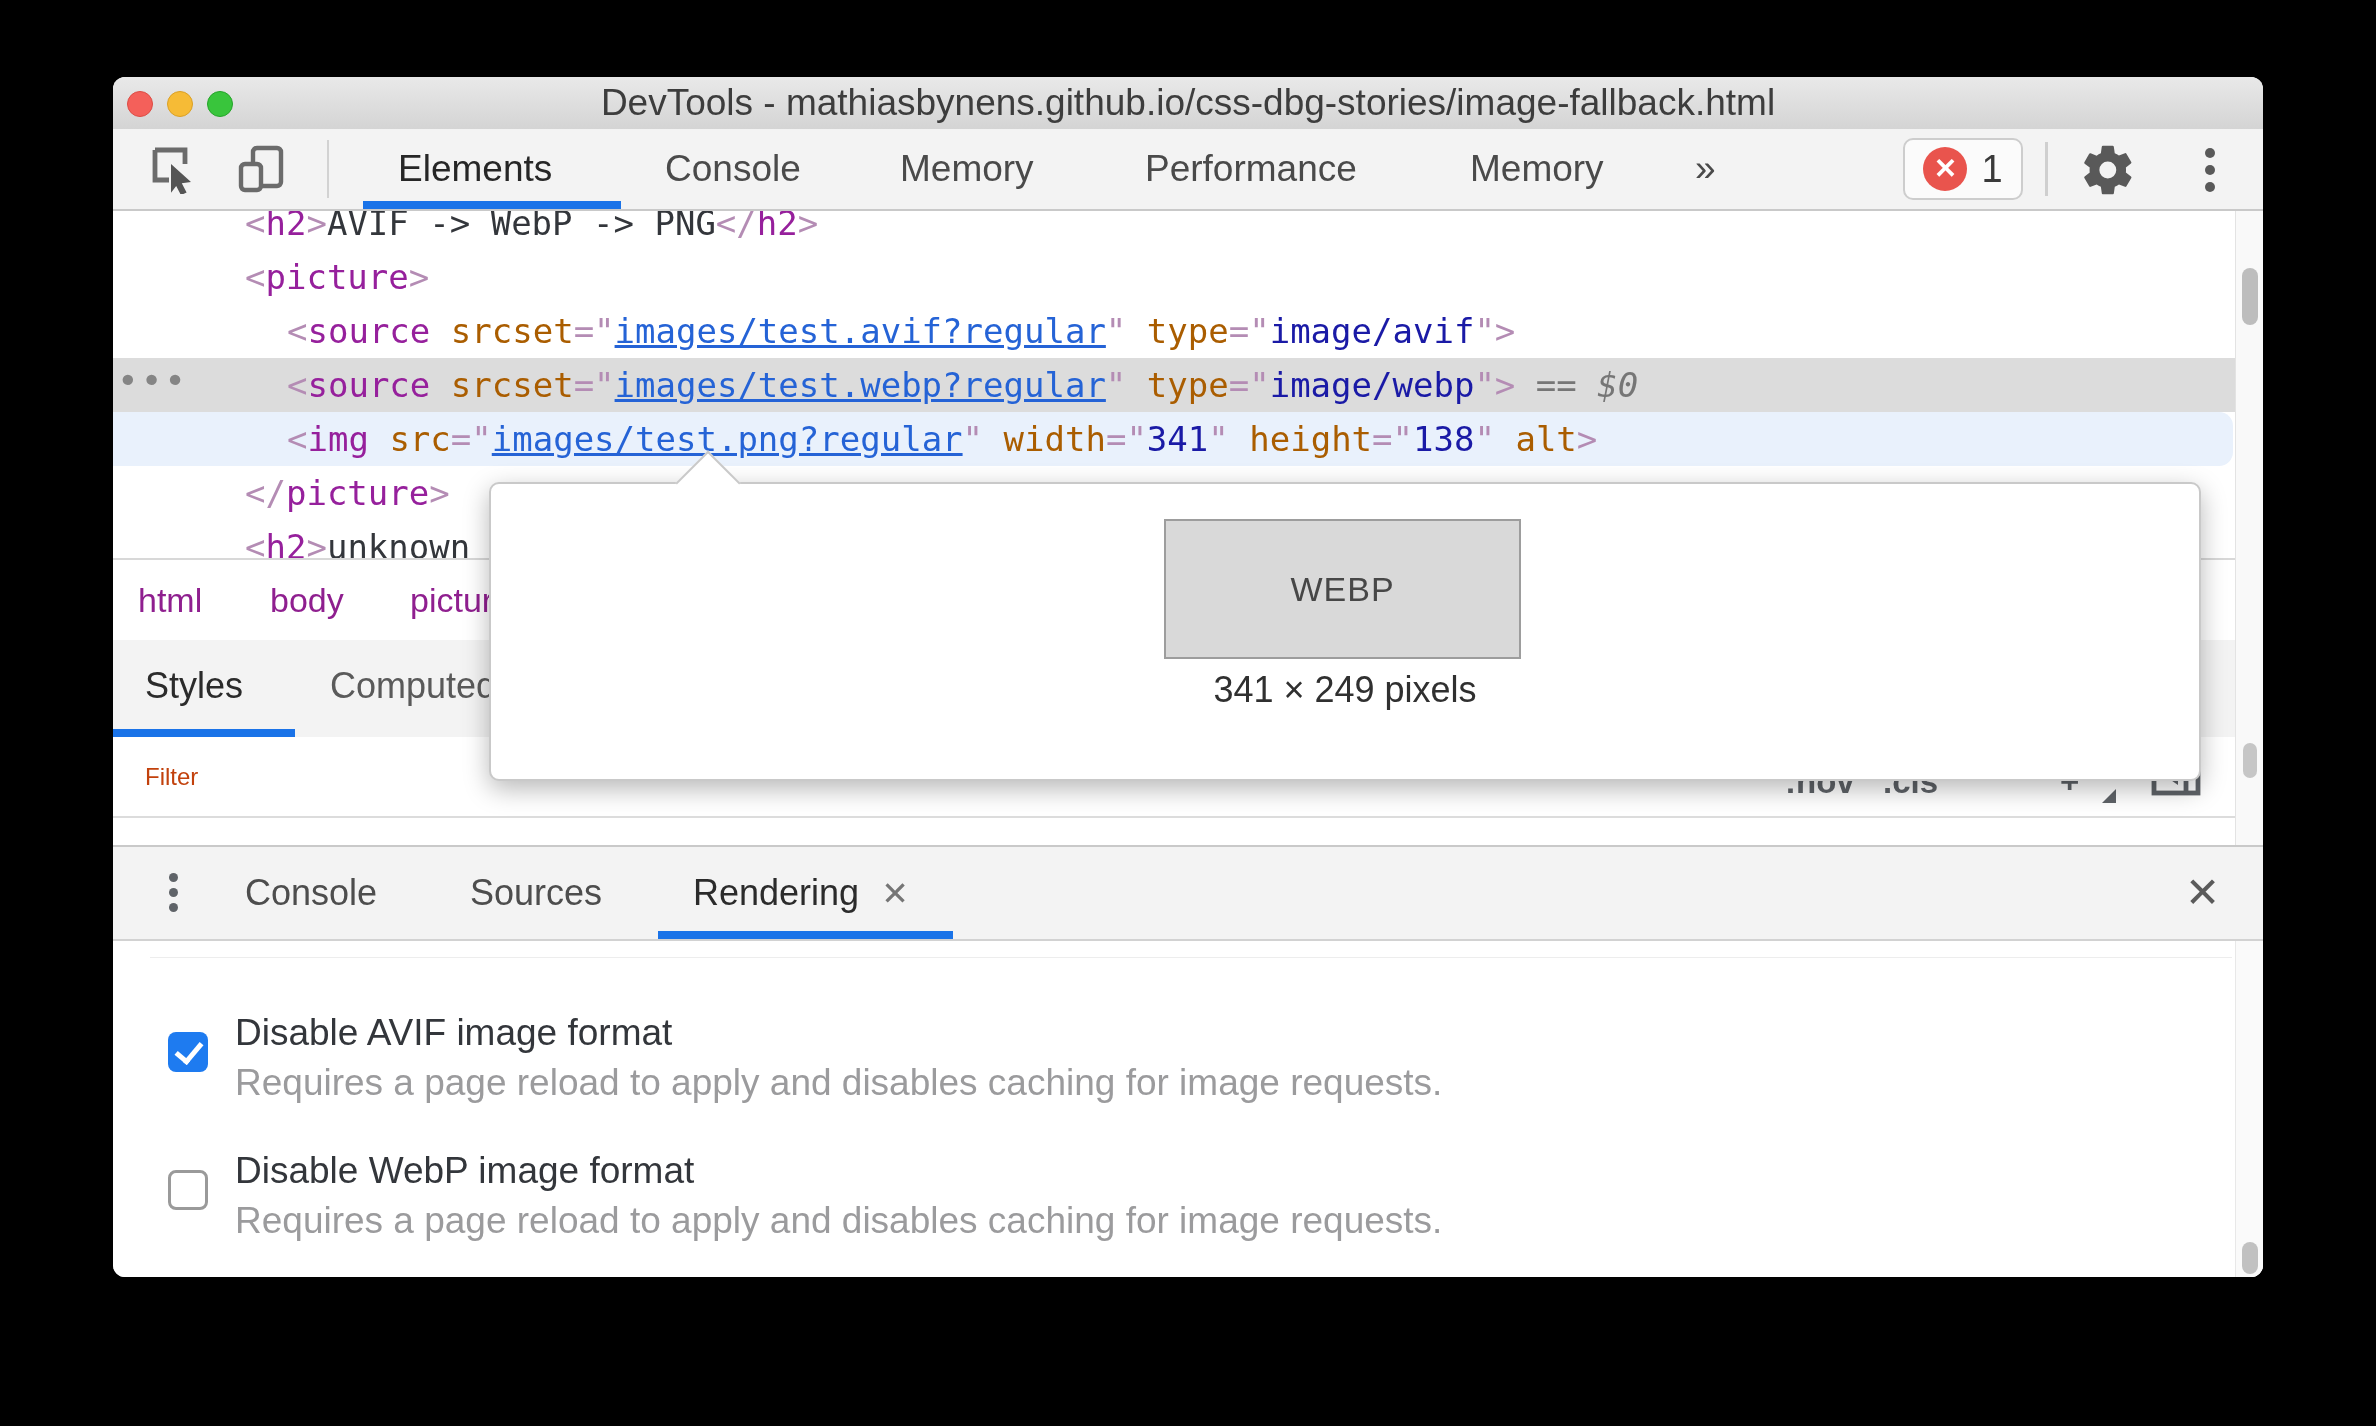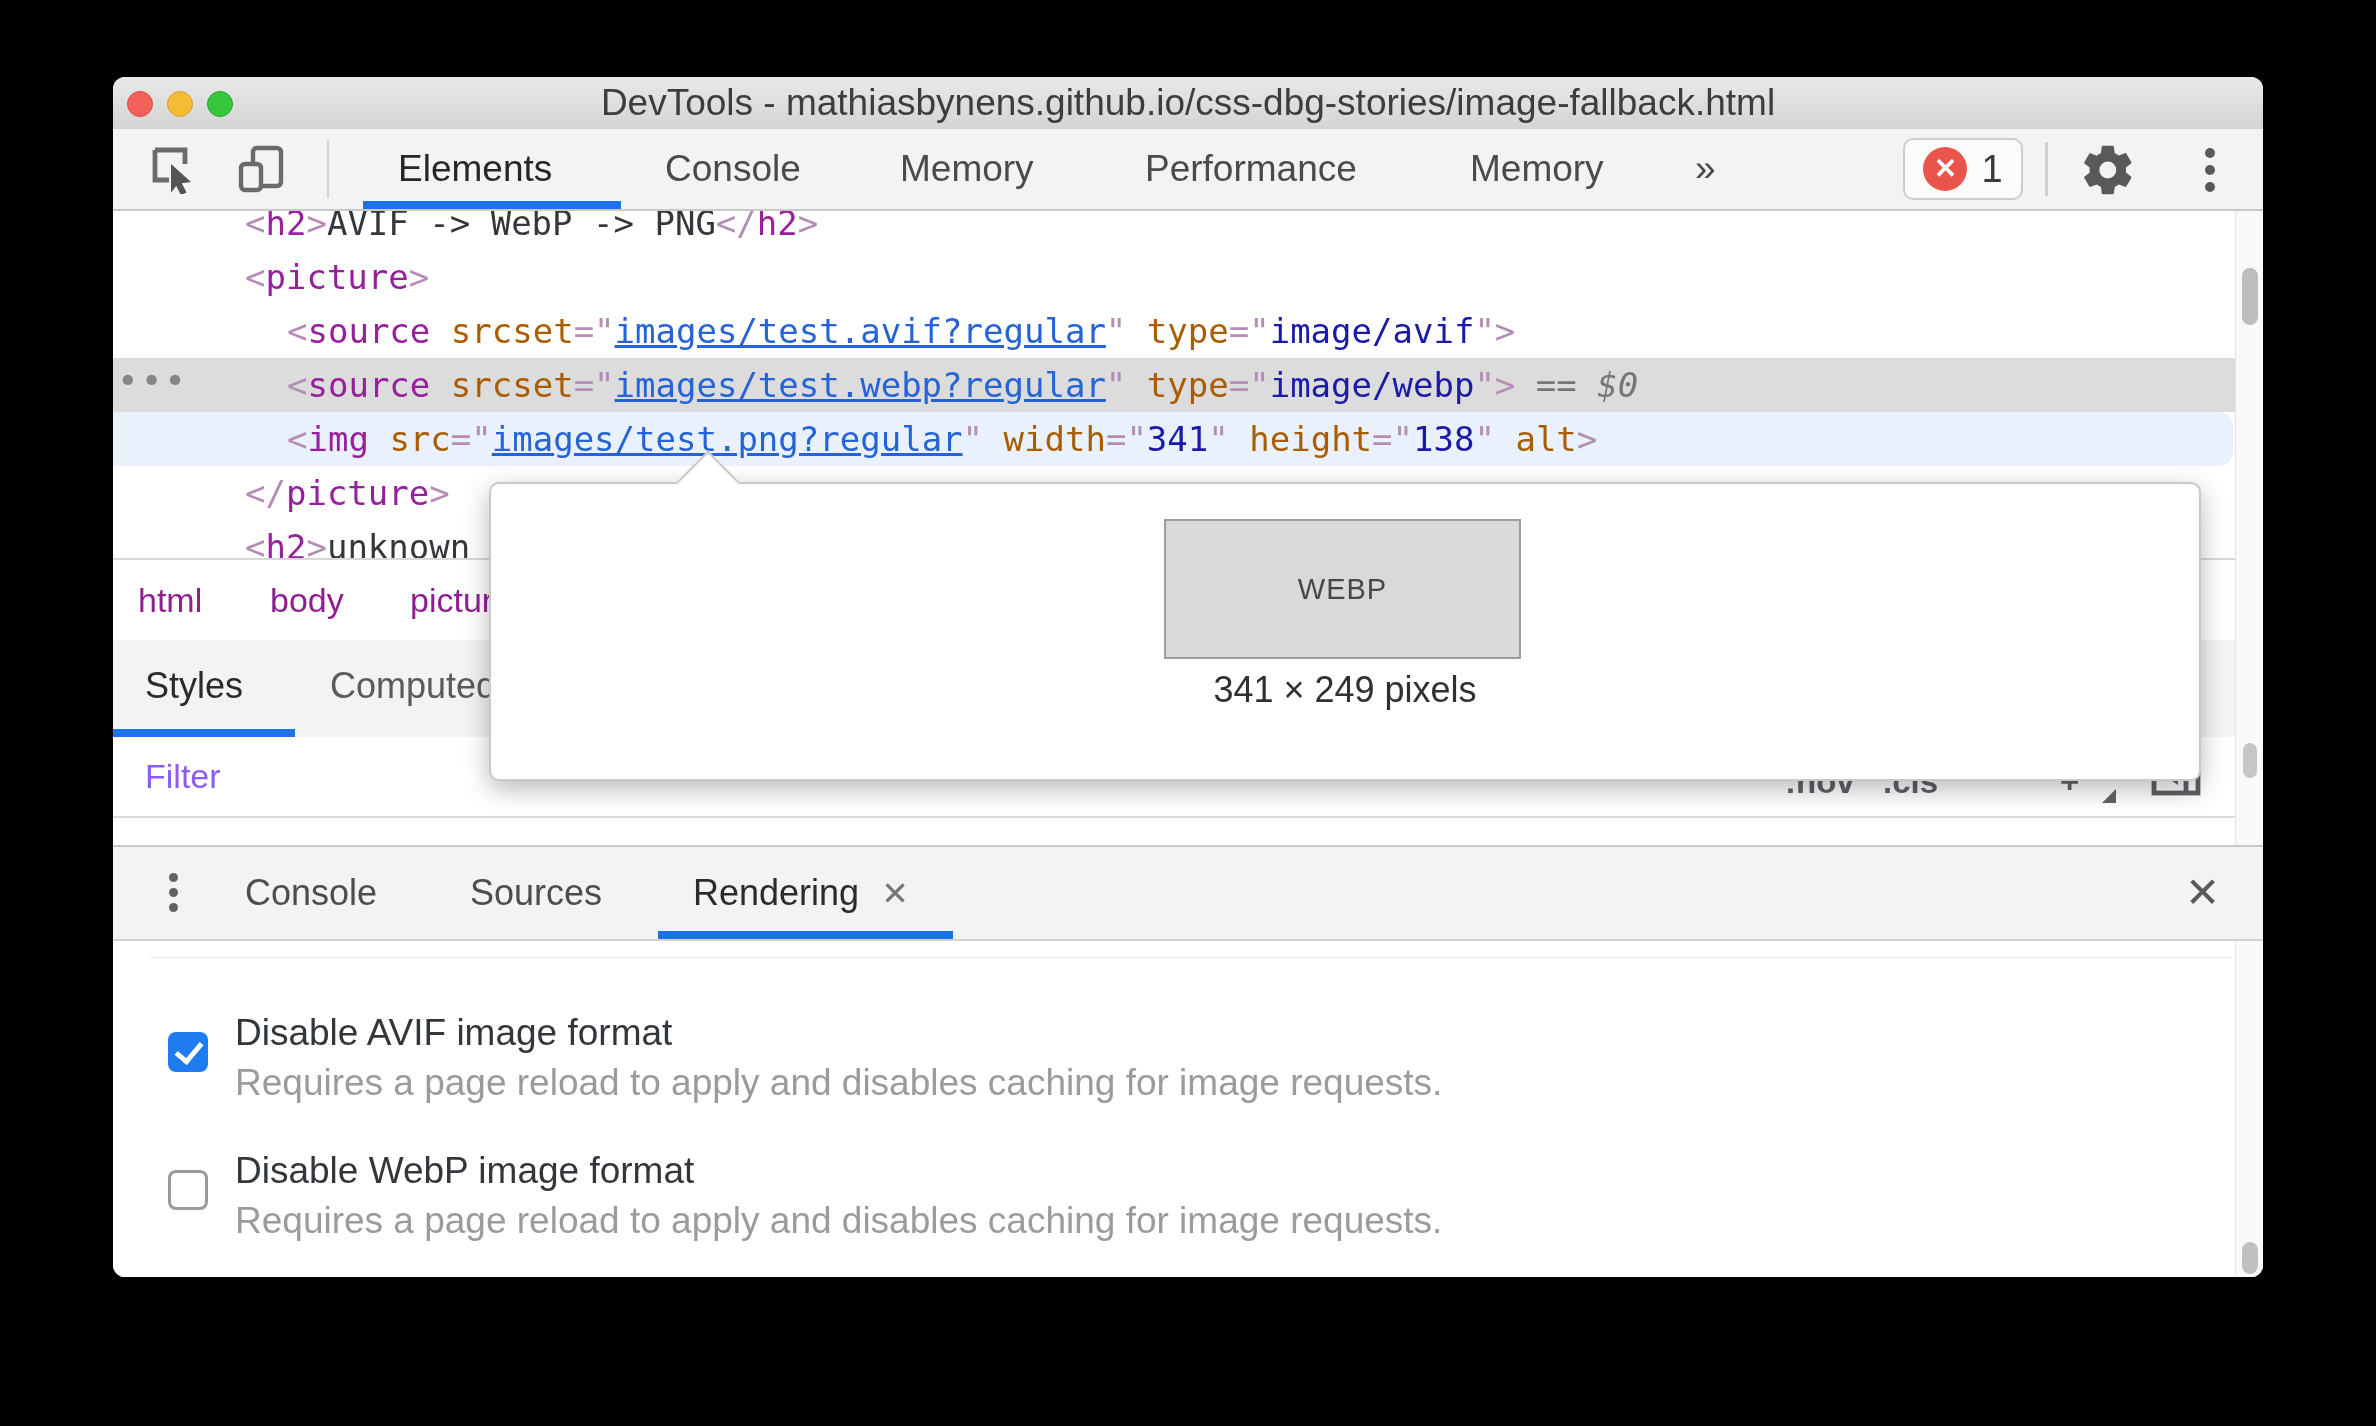--- a/index.html
+++ b/index.html
@@ -50,21 +50,21 @@
             border-top:2px solid #d8d8d8;box-sizing:border-box;}
   .crumb{position:absolute;top:0;height:80px;line-height:80px;font-size:34px;color:#8f1f8f;}
   
   .stylesbar{position:absolute;left:0;top:563px;width:100%;height:97px;background:#f3f3f3;}
   .stab{position:absolute;top:0;height:97px;line-height:92px;font-size:36px;color:#5a5a5a;}
   .stab.sel{color:#2b2b2b;}
   .st-underline{position:absolute;left:0;bottom:0;width:182px;height:8px;background:var(--accent);}
   
   .filterrow{position:absolute;left:0;top:660px;width:100%;height:81px;background:#fff;
              border-bottom:2px solid #dcdcdc;box-sizing:border-box;}
-  .filter-ph{position:absolute;left:32px;top:0;height:94px;line-height:79px;font-size:34px;color:#8b5cf6;}
+  .filter-ph{position:absolute;left:32px;top:0;height:94px;line-height:79px;font-size:24px;color:#c2410c;}
   .frbtn{position:absolute;top:26px;font-size:33px;font-weight:bold;color:#5f6368;}
   .plus-corner{position:absolute;width:0;height:0;border-left:14px solid transparent;
                border-bottom:14px solid #5f6368;}
   
   .drawerbar{position:absolute;left:0;top:768px;width:100%;height:96px;background:#f3f3f3;
              border-top:2px solid #c9c9c9;border-bottom:2px solid #d2d2d2;box-sizing:border-box;}
   .dkebab{position:absolute;left:56px;top:41px;width:9px;height:9px;border-radius:50%;background:#5f6368;}
   .dkebab::before,.dkebab::after{content:"";position:absolute;left:0;width:9px;height:9px;border-radius:50%;background:#5f6368;}
   .dkebab::before{top:-15px;} .dkebab::after{top:15px;}
   .dtab{position:absolute;top:0;height:92px;line-height:92px;font-size:36px;color:#4d4d4d;}
@@ -89,21 +89,21 @@
   .thumb{position:absolute;border-radius:9px;background:#bdbdbd;}
   .dlane{position:absolute;left:2122px;top:0;width:28px;height:336px;background:#fafafa;
          border-left:1px solid #e8e8e8;box-sizing:border-box;}
   
   .tooltip{position:absolute;left:376px;top:405px;width:1708px;height:295px;background:#fff;
            border:2px solid #c9c9c9;border-radius:10px;box-shadow:0 8px 26px rgba(0,0,0,.28);z-index:50;}
   .tt-arrow{position:absolute;left:194px;top:-24px;width:44px;height:44px;background:#fff;
             border-left:2px solid #c9c9c9;border-top:2px solid #c9c9c9;transform:rotate(45deg);}
   .tt-imgbox{position:absolute;left:673px;top:35px;width:357px;height:140px;background:#d9d9d9;
              border:2px solid #9d9d9d;box-sizing:border-box;display:flex;align-items:center;justify-content:center;
-             font-size:29px;letter-spacing:1px;color:#474747;}
+             font-size:34px;letter-spacing:1px;color:#474747;}
   .tt-dims{position:absolute;left:0;top:185px;width:100%;text-align:center;font-size:36px;color:#303030;}
   .tt-src{position:absolute;left:0;top:230px;width:100%;text-align:center;font-size:35px;color:#303030;}
   svg{display:block;}
 </style>
 </head>
 <body style="--accent: #1a73e8; --cbblue: #1e7bf0; --errred: #e9544d; --selrow: #dcdcdc; --hovrow: #e9f1fc; --tag: #96209c; --attr: #aa5d00; --val: #1a1aa6; --link: #2563d6;">
 
 <div class="window">
 
   <div class="titlebar">

